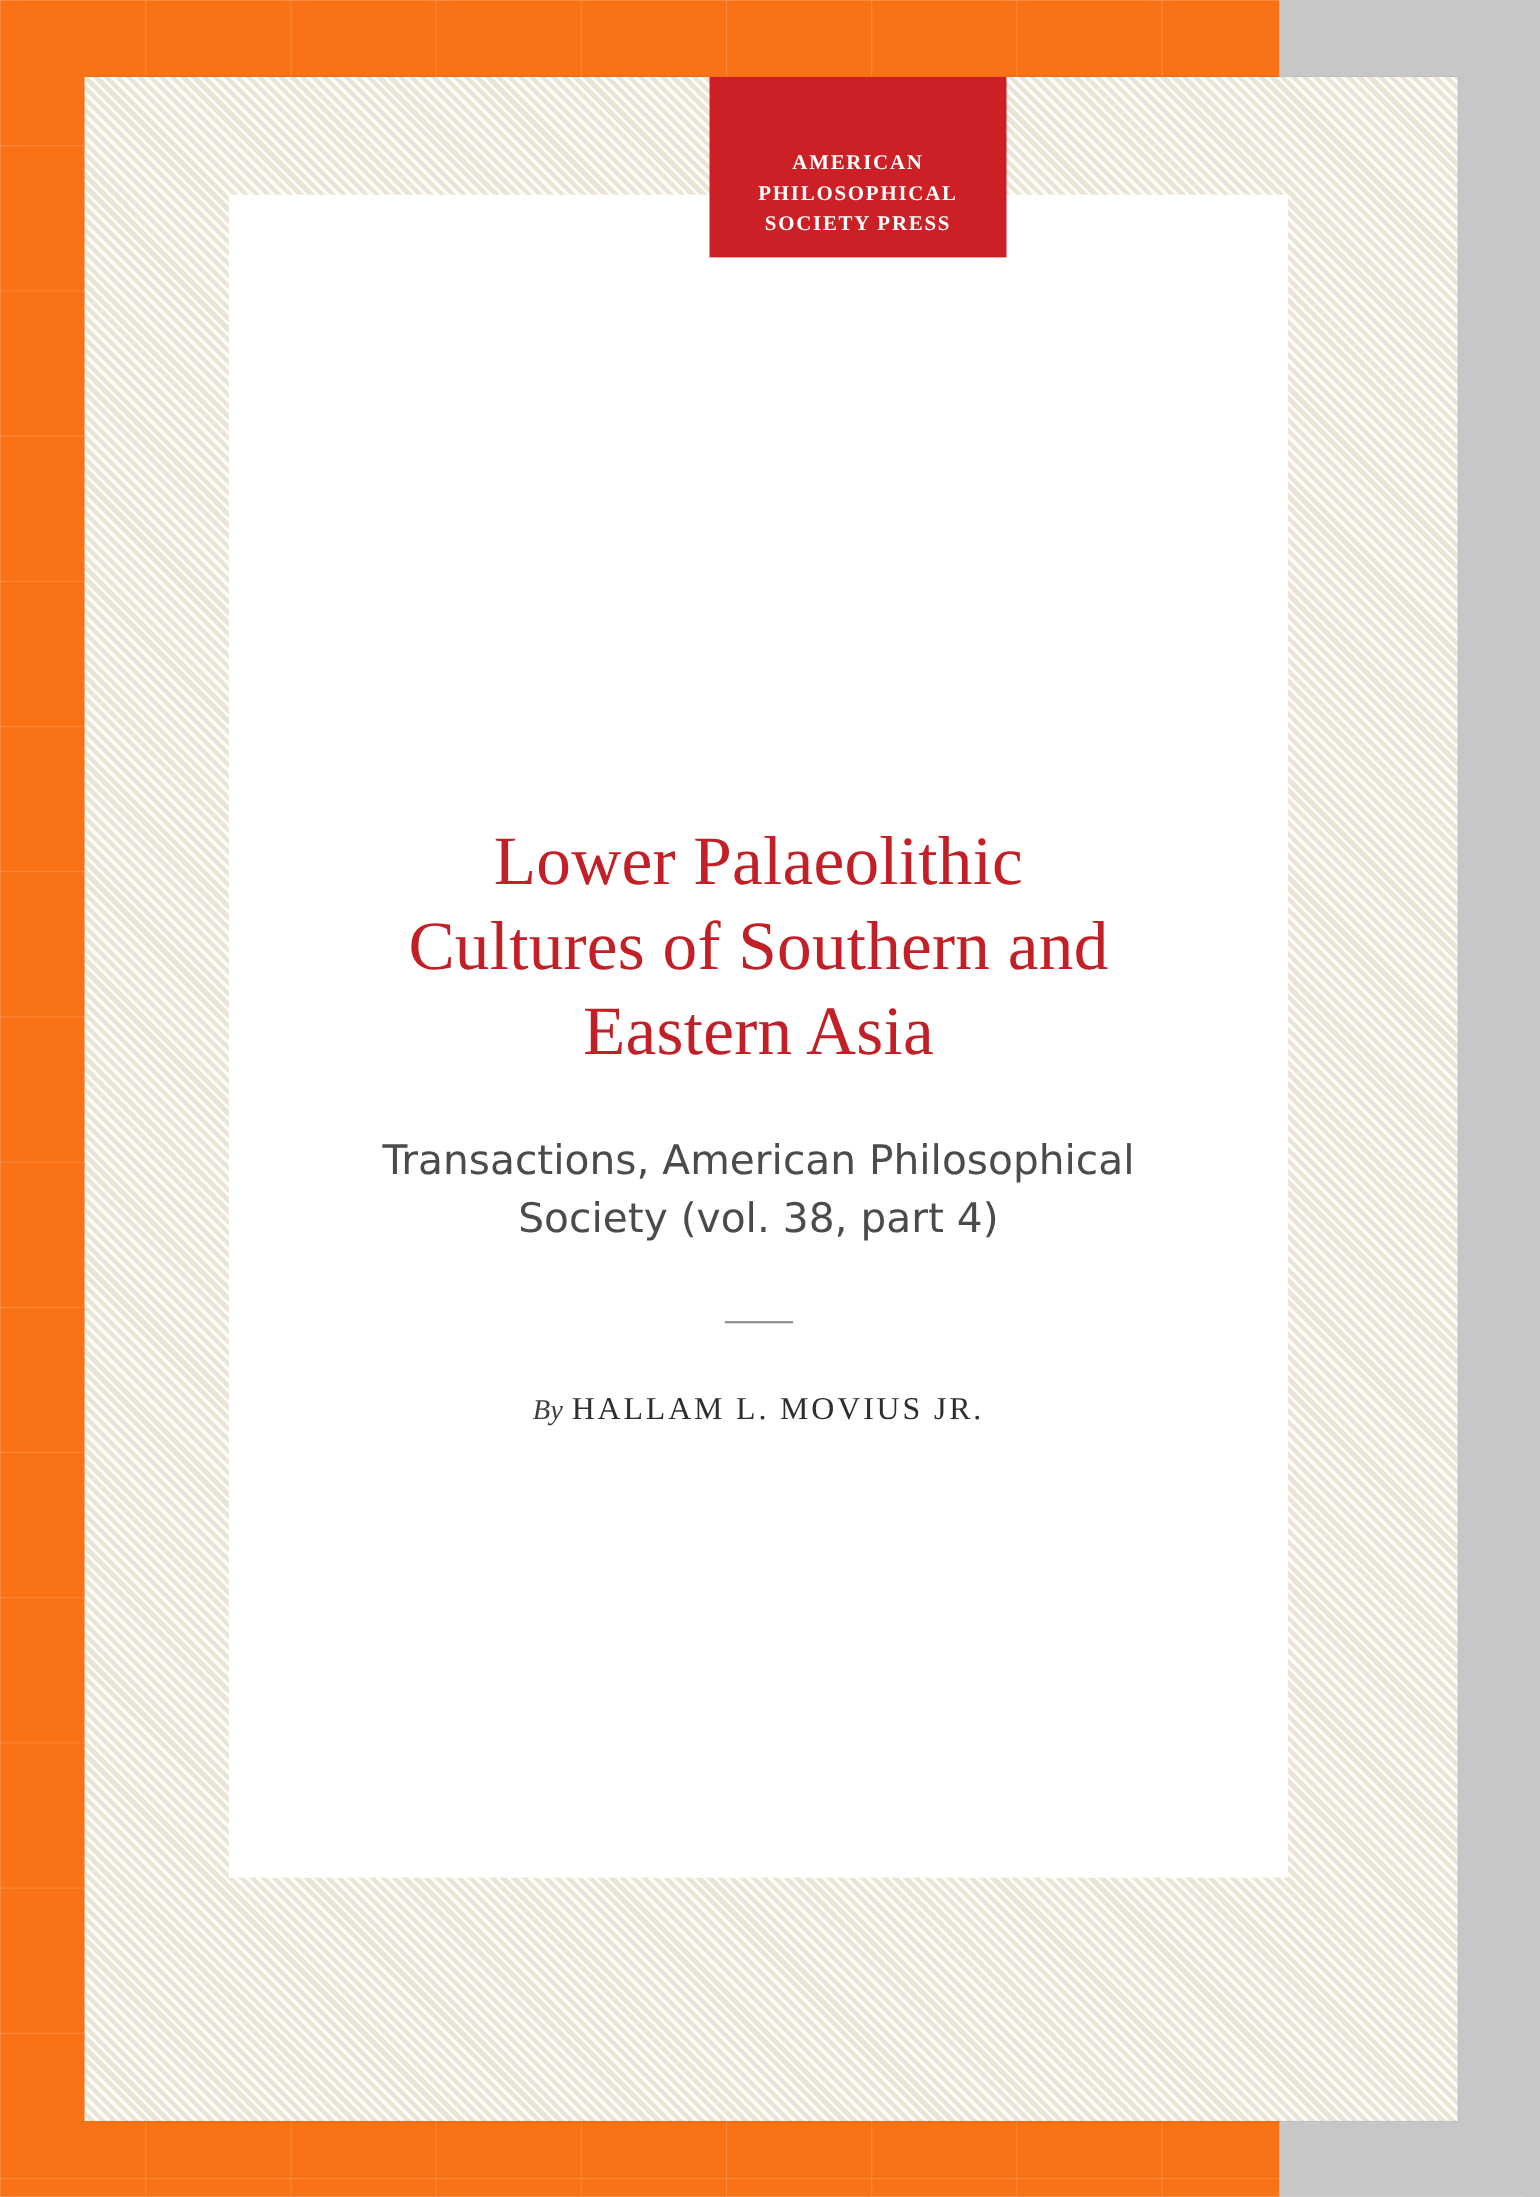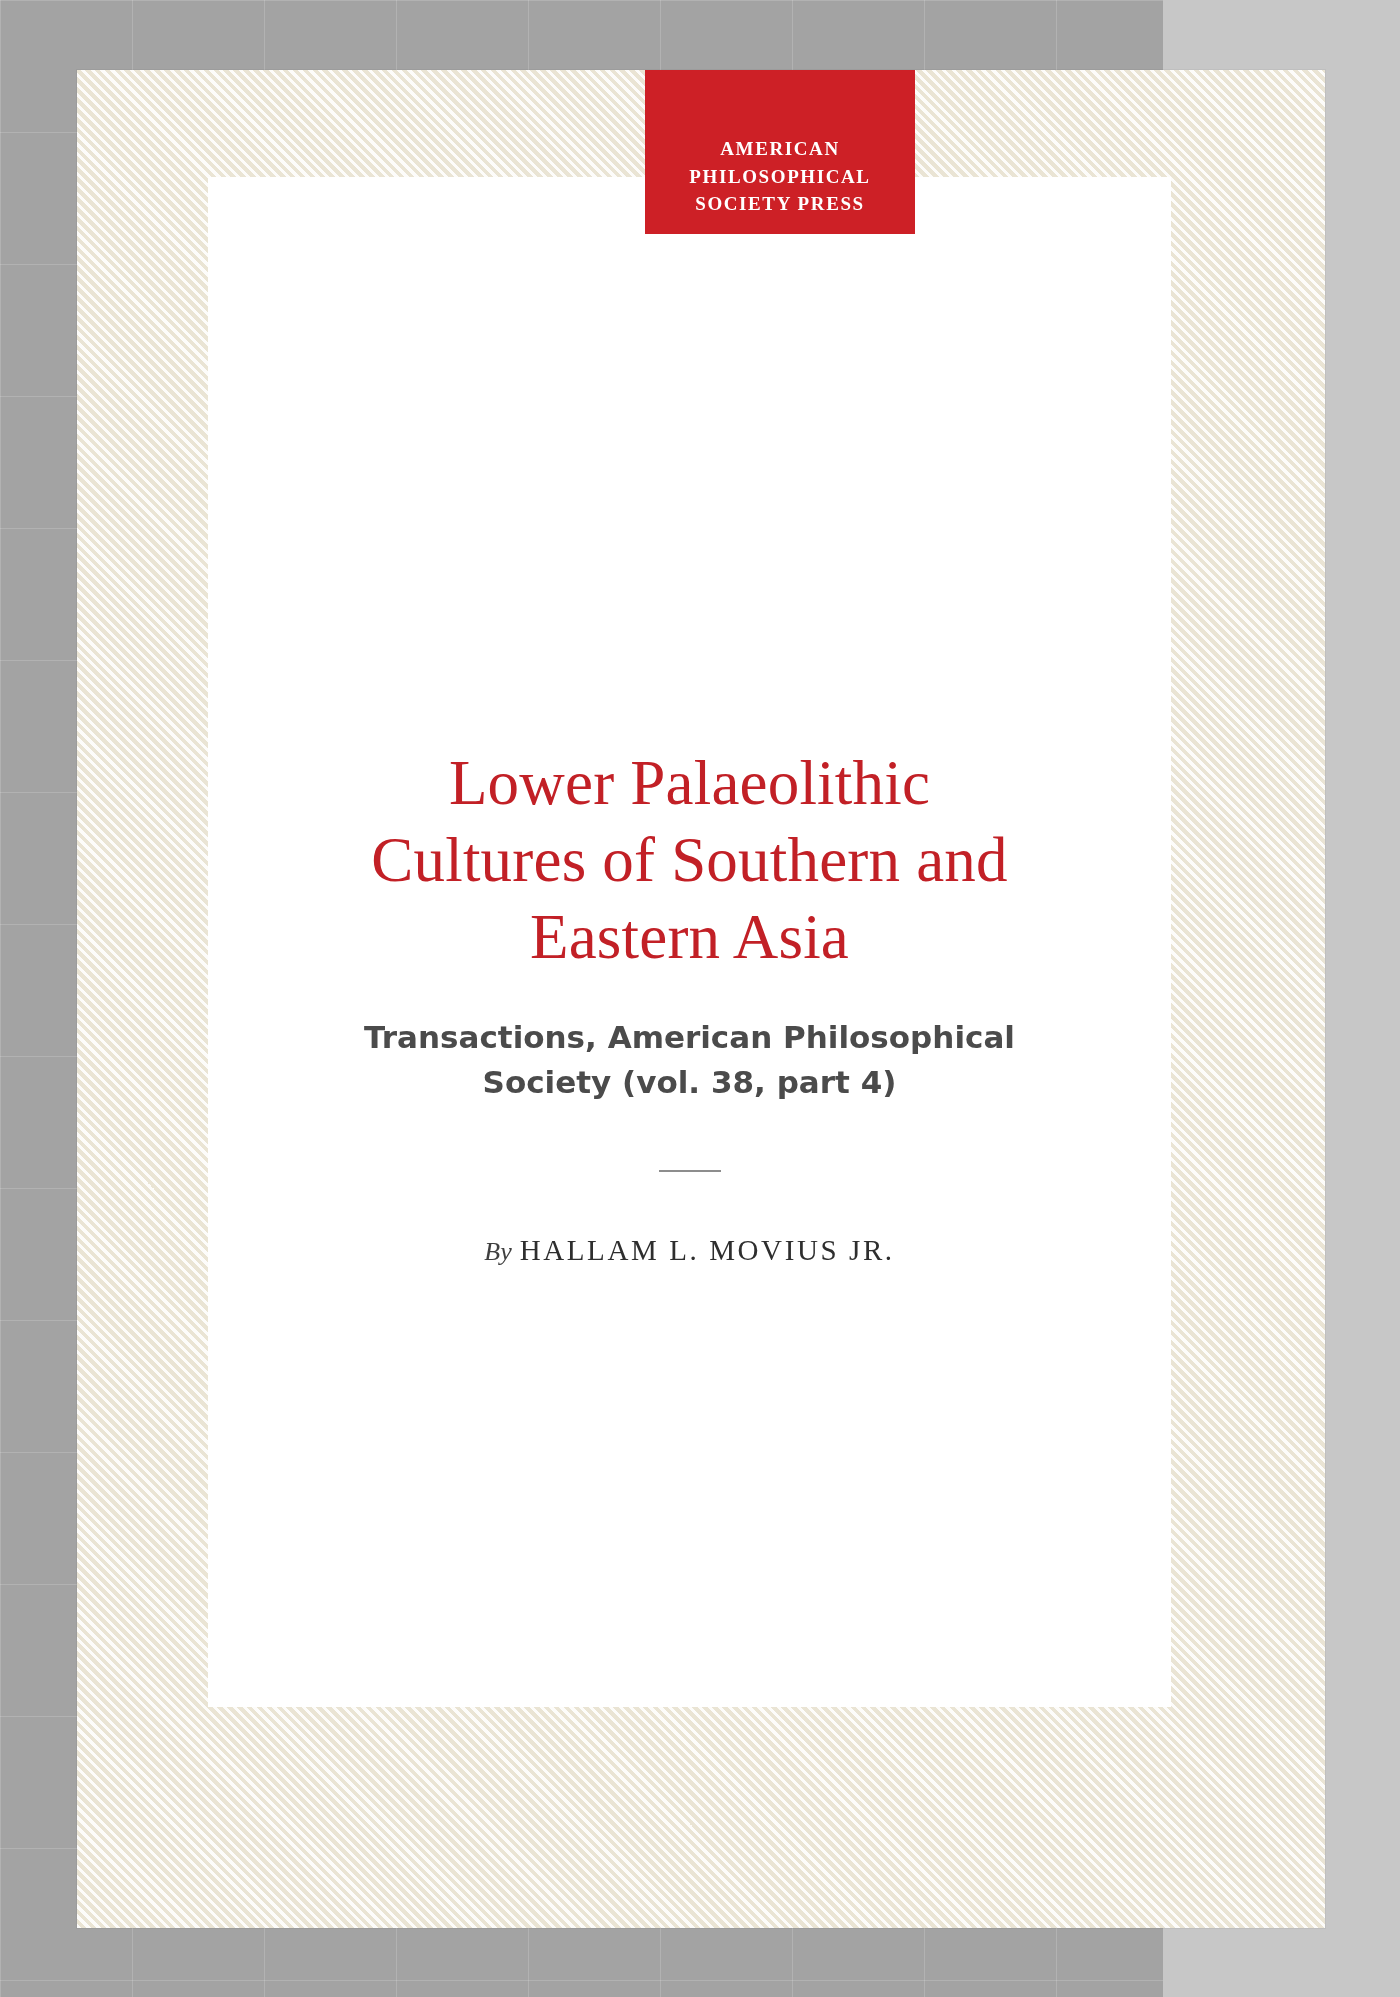--- a/index.html
+++ b/index.html
@@ -11,21 +11,21 @@
     width: 1400px;
     height: 1997px;
     font-family: "Liberation Sans", sans-serif;
     overflow: hidden;
   }
 
   .page {
     position: relative;
     width: 1163px;
     height: 1997px;
-    background: #a3a3a3;
+    background: #f97316;
   }
 
   
   .page::before {
     content: "";
     position: absolute;
     inset: 0;
     background-image:
       linear-gradient(to right, rgba(255,255,255,0.16) 1px, transparent 1px),
       linear-gradient(to bottom, rgba(255,255,255,0.16) 1px, transparent 1px);
@@ -98,27 +98,27 @@
     font-family: "Liberation Serif", serif;
     font-weight: normal;
     color: #c22026;
     font-size: 63px;
     line-height: 1.22;
     margin: 0 auto;
     width: 690px;
     letter-spacing: 0.2px;
   }
   .book-subtitle {
-    margin: 39px auto 0 auto;
+    margin: 52px auto 0 auto;
     width: 740px;
     font-family: "DejaVu Sans", sans-serif;
-    font-size: 31px;
+    font-size: 37px;
     line-height: 1.45;
     color: #4b4b4b;
-    font-weight: bold;
+    font-weight: normal;
   }
   .rule {
     width: 62px;
     height: 2px;
     background: #8d8d8d;
     margin: 66px auto 0 auto;
   }
   .byline {
     margin-top: 62px;
     font-size: 0;

